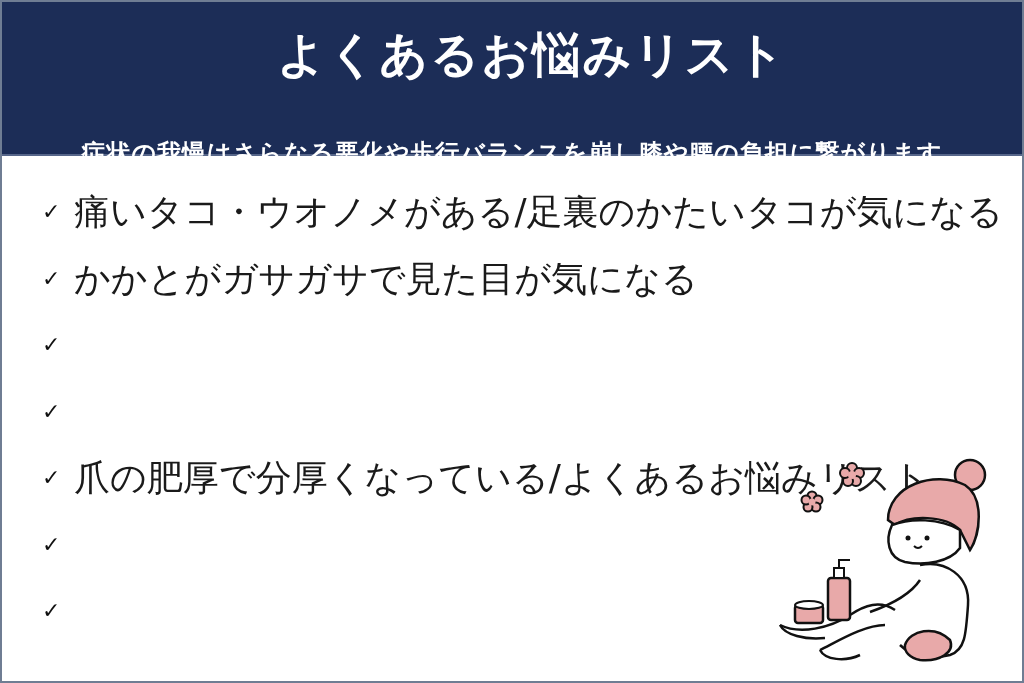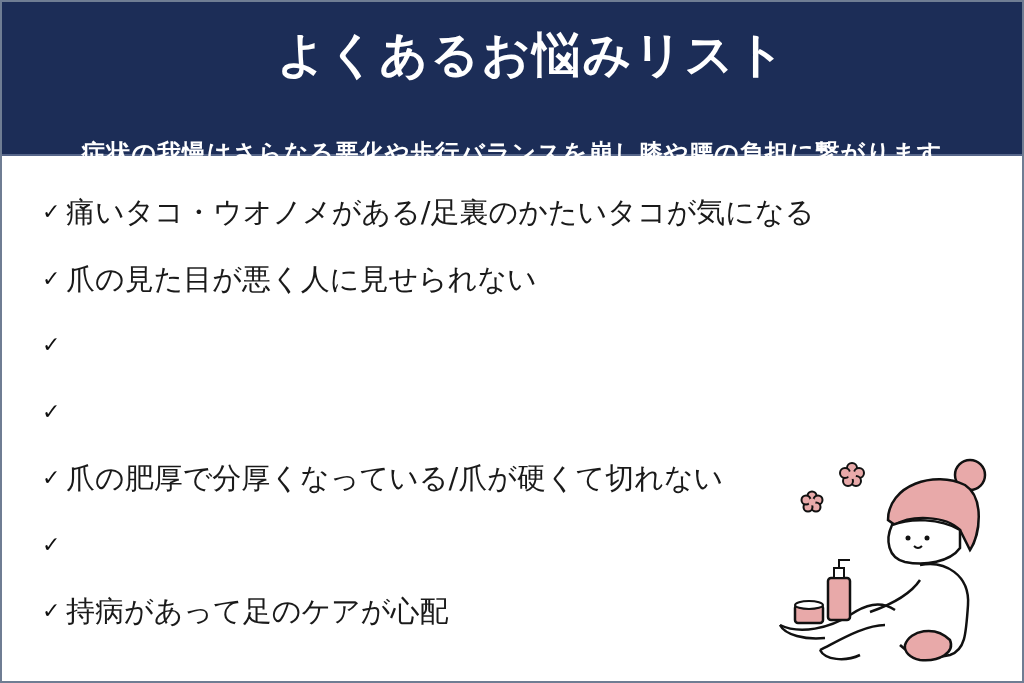--- a/index.html
+++ b/index.html
@@ -70,24 +70,25 @@
     .check {
       font-size: 22px;
       color: #111111;
       width: 24px;
       line-height: 44px;
       display: inline-block;
     }
     .item-text {
       position: relative;
       display: inline-block;
-      font-size: 29px;
+      font-size: 36px;
       line-height: 44px;
       color: #1a1a1a;
       padding-right: 10px;
+      margin-left: 8px;
     }
     .item-text::after {
       content: "";
       position: absolute;
       left: -4px;
       right: 0;
       bottom: -2px;
       height: 14px;
       background: #fbf6c6;
       z-index: -1;
@@ -111,38 +112,37 @@
   </div>
 </div>
 
 <ul class="list">
   <li class="list-item">
     <span class="check">✓</span>
     <span class="item-text">痛いタコ・ウオノメがある/足裏のかたいタコが気になる</span>
   </li>
   <li class="list-item">
     <span class="check">✓</span>
-    <span class="item-text">爪の見た目が悪く人に見せられない</span>
+    <span class="item-text">かかとがガサガサで見た目が気になる</span>
   </li>
   <li class="list-item">
     <span class="check">✓</span>
   </li>
   <li class="list-item">
     <span class="check">✓</span>
   </li>
   <li class="list-item">
     <span class="check">✓</span>
-    <span class="item-text">爪の肥厚で分厚くなっている/爪が硬くて切れない</span>
+    <span class="item-text">爪の肥厚で分厚くなっている/よくあるお悩みリスト</span>
   </li>
   <li class="list-item">
     <span class="check">✓</span>
   </li>
   <li class="list-item">
     <span class="check">✓</span>
-    <span class="item-text">持病があって足のケアが心配</span>
   </li>
 </ul>
 
 <div class="illustration">
   <svg width="240" height="240" viewBox="0 0 240 240" xmlns="http://www.w3.org/2000/svg">
 
     <g fill="#e8a9a9" stroke="#111" stroke-width="2">
       <g transform="translate(82,35)">
         <circle cx="0" cy="-7" r="5"></circle>
           <circle cx="7" cy="-2" r="5"></circle>

